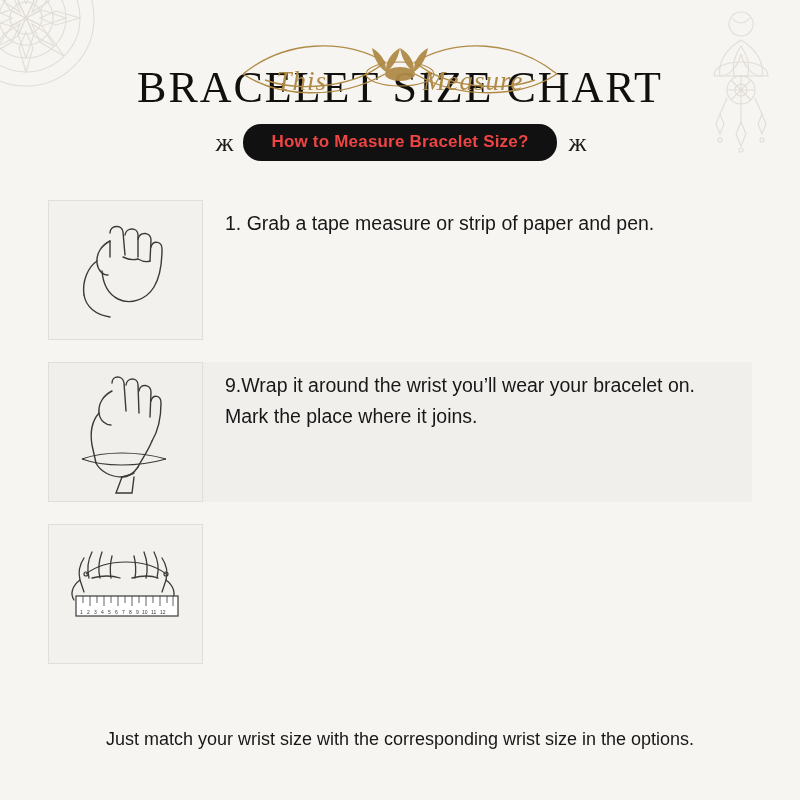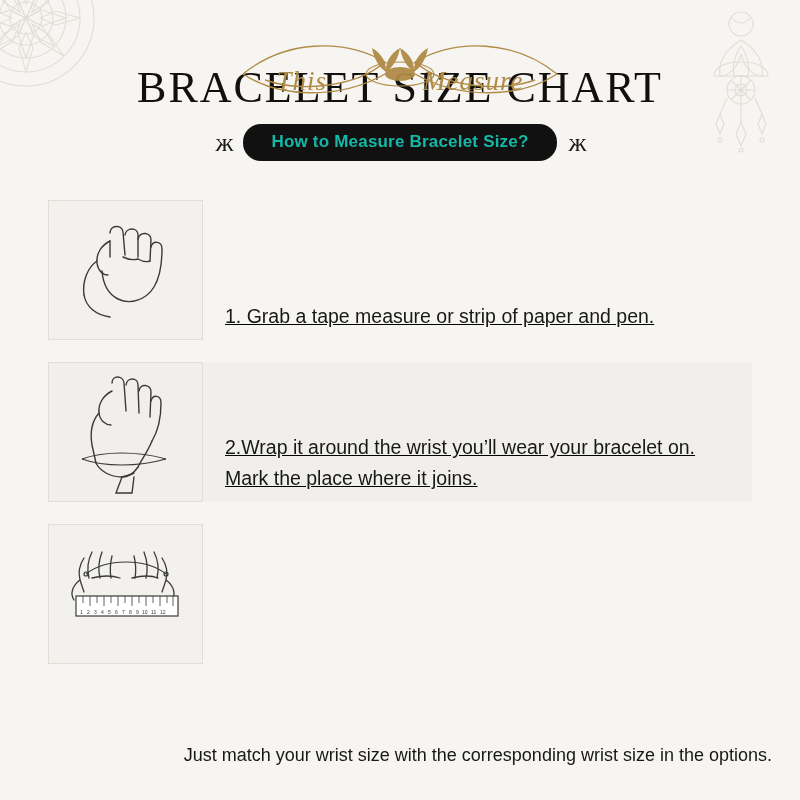--- a/index.html
+++ b/index.html
@@ -77,42 +77,41 @@
     gap: 12px;
   }
   .flourish {
     font-family: "Liberation Serif", serif;
     font-size: 26px;
     color: #1a1a1a;
     letter-spacing: -2px;
   }
   .ribbon {
     background: #111111;
-    color: #14b8a6;
+    color: #ef4444;
     border-radius: 18px;
     padding: 8px 28px 9px;
     font-size: 17px;
     font-weight: bold;
     letter-spacing: 0.2px;
     white-space: nowrap;
   }
 
   
   .steps {
     position: absolute;
     top: 200px;
     left: 0; right: 0;
   }
   .step {
     display: flex;
-    align-items: flex-end;
+    align-items: flex-start;
     margin: 0 48px 22px 48px;
     min-height: 140px;
     background: transparent;
-    text-decoration: underline;
   }
   .step--shaded {
     background: #f1efeb;
   }
   .step-figure {
     width: 155px;
     min-height: 140px;
     flex: 0 0 155px;
     display: flex;
     align-items: center;
@@ -129,23 +128,23 @@
     flex: 1;
     padding: 8px 18px 8px 22px;
     font-size: 19.5px;
     line-height: 1.58;
     color: #181818;
   }
   .step-3 .step-text { font-size: 19.5px; }
 
   .footer-note {
     position: absolute;
-    bottom: 34px;
-    left: 0; right: 0;
-    text-align: right;
+    bottom: 50px;
+    left: 0; right: 0;
+    text-align: center;
     font-size: 18px;
     color: #181818;
     padding: 0 28px;
   }
 </style>
 </head>
 <body>
 
 <svg class="mandala mandala-tl" width="190" height="175" viewBox="0 0 190 175">
   <g fill="none" stroke="#cfcac2" stroke-width="1.1">
@@ -264,21 +263,21 @@
           <path d="M72 100 C68 106 62 110 56 110"></path>
           <path d="M56 110 L50 126 L66 126 L68 110"></path>
           <path d="M56 110 q8 -2 12 -4"></path>
         </g>
         <g fill="none" stroke="#3a3a3a" stroke-width="1.2">
           <path d="M16 92 C38 84 72 84 100 92"></path>
           <path d="M16 92 C38 100 72 100 100 92"></path>
         </g>
       </svg>
     </div>
-    <div class="step-text">2.Wrap it around the wrist you’ll wear your bracelet on. Mark the place where it joins.</div>
+    <div class="step-text">9.Wrap it around the wrist you’ll wear your bracelet on. Mark the place where it joins.</div>
   </div>
 
   <div class="step step-3">
     <div class="step-figure">
       <svg width="136" height="120" viewBox="0 0 136 120">
         <g fill="none" stroke="#3a3a3a" stroke-width="1.3" stroke-linecap="round">
           <path d="M26 24 C22 30 20 38 22 46 L26 58"></path>
           <path d="M34 18 C30 26 29 36 31 44"></path>
           <path d="M44 18 C41 26 40 36 42 44"></path>
           <path d="M54 22 C52 30 52 38 53 44"></path>

